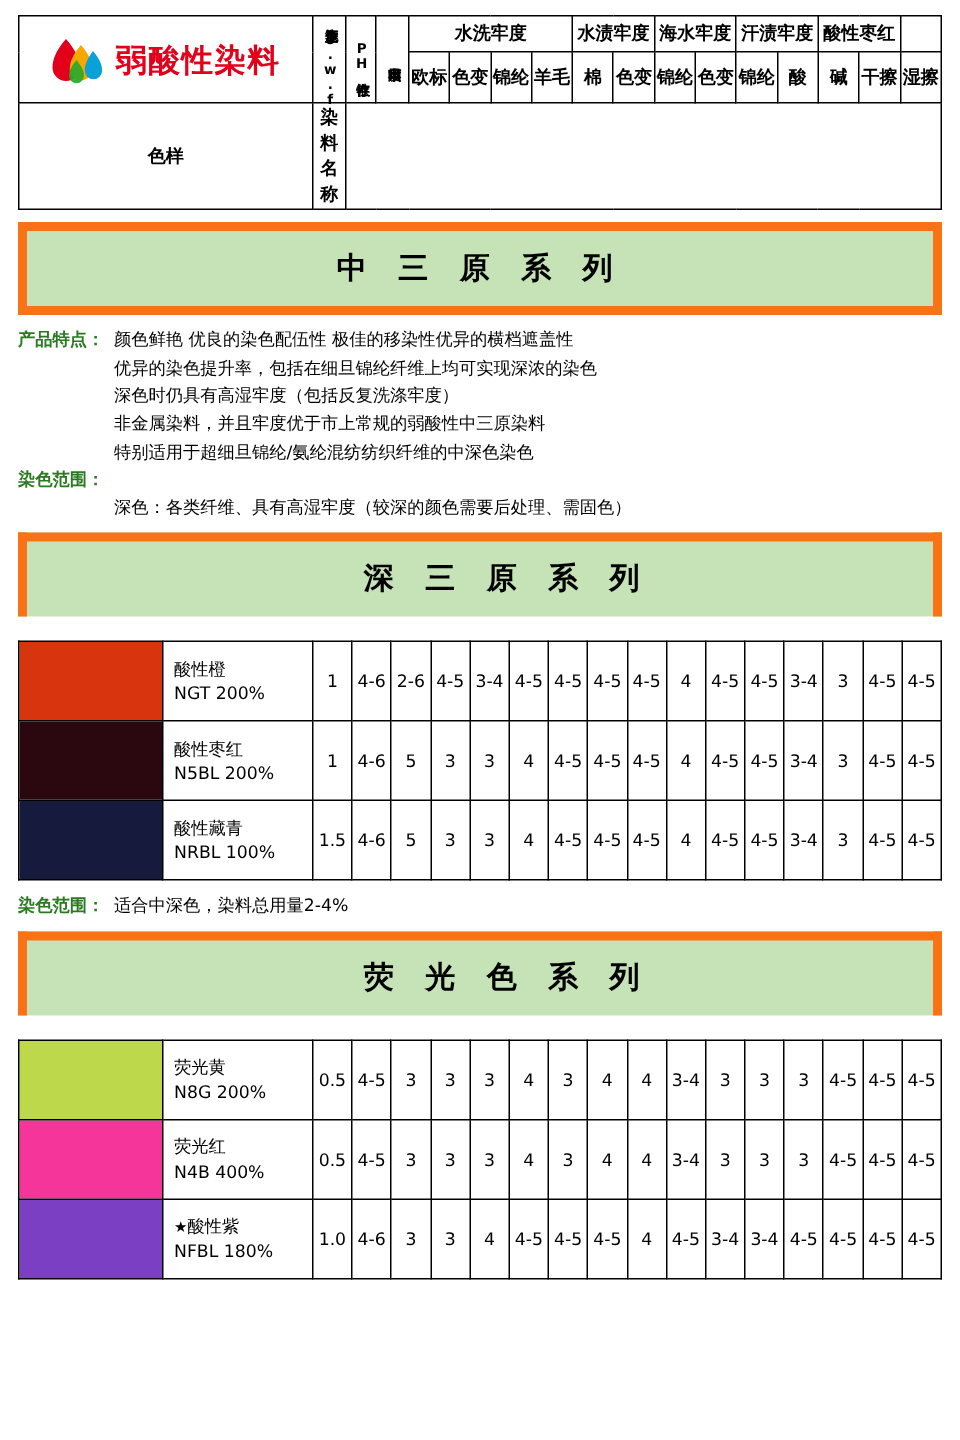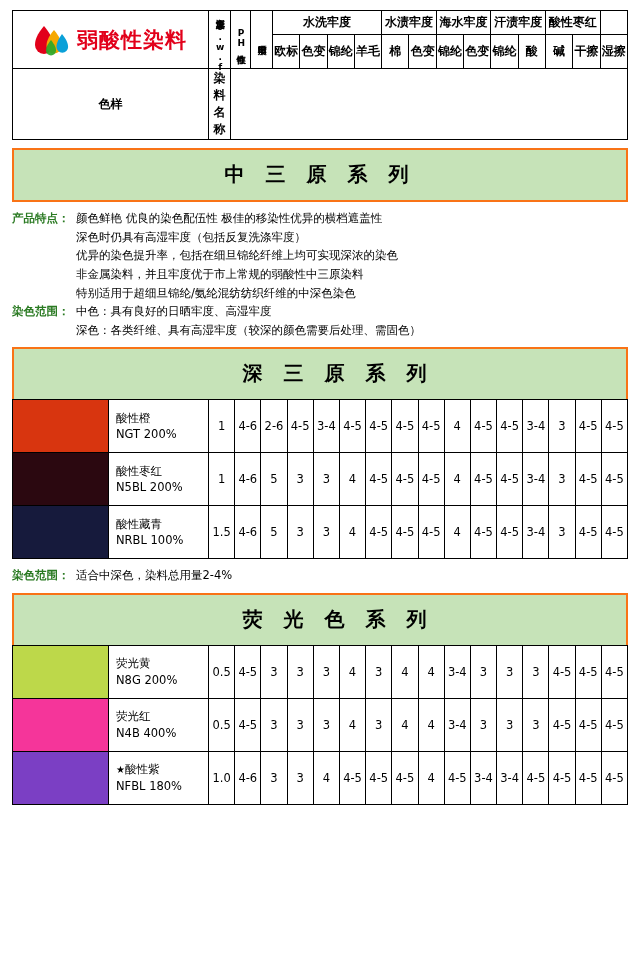--- a/index.html
+++ b/index.html
@@ -54,21 +54,21 @@
     white-space: nowrap;
   }
   .vert.small { font-size: 9px; }
   .hdr .grp { font-size: 12px; }
   .hdr .sub { height: 34px; font-size: 12px; }
 
   
   .banner {
     width: 616px;
     margin-top: 8px;
-    border: 2px solid #f97316;
+    border: 6px solid #f97316;
     background: #c6e3b8;
     text-align: center;
     font-size: 20px;
     font-weight: bold;
     letter-spacing: 7px;
     padding: 11px 0 12px;
     color: #000;
   }
 
   
@@ -96,21 +96,21 @@
   }
   .dt td.swatch { padding: 0; width: 96px; }
   .sw { width: 100%; height: 52px; display: block; }
   .dt td.name {
     width: 100px; text-align: left; padding-left: 7px;
     font-size: 11.5px; line-height: 1.45; margin-left: 24px;
   }
   .dt td.num { font-size: 11.5px; }
   .star { font-size: 10px; }
   .topjoin { border-top: 1px solid #000 !important; }
-  .bannerjoin { margin-bottom: 0; border-bottom: none; padding-left: 36px; }
+  .bannerjoin { margin-bottom: 16px; border-bottom: none; padding-left: 36px; }
 </style>
 </head>
 <body>
 
 <div id="page">
 
   <table class="hdr">
     <tbody>
         <tr>
       <td class="brandcell" rowspan="2">
@@ -163,34 +163,33 @@
     </table>
 
   <div class="banner">中 三 原 系 列</div>
 
   <div class="notes">
     <div class="note-row">
       <span class="note-key w">产品特点：</span>
       <span class="note-val">颜色鲜艳      优良的染色配伍性        极佳的移染性优异的横档遮盖性</span>
     </div>
     <div class="note-row indent">
+      <span class="note-val">优异的染色提升率，包括在细旦锦纶纤维上均可实现深浓的染色</span>
+    </div>
+    <div class="note-row indent">
       <span class="note-val">深色时仍具有高湿牢度（包括反复洗涤牢度）</span>
-    </div>
-    <div class="note-row indent">
-      <span class="note-val">优异的染色提升率，包括在细旦锦纶纤维上均可实现深浓的染色</span>
     </div>
     <div class="note-row indent">
       <span class="note-val">非金属染料，并且牢度优于市上常规的弱酸性中三原染料</span>
     </div>
     <div class="note-row indent">
       <span class="note-val">特别适用于超细旦锦纶/氨纶混纺纺织纤维的中深色染色</span>
     </div>
     <div class="note-row">
       <span class="note-key w">染色范围：</span>
-      <span class="note-val">中色：具有良好的日晒牢度、高湿牢度</span>
     </div>
     <div class="note-row indent">
       <span class="note-val">深色：各类纤维、具有高湿牢度（较深的颜色需要后处理、需固色）</span>
     </div>
   </div>
 
   <div class="banner bannerjoin">深 三 原 系 列</div>
   <table class="dt topjoin">
     <tbody>
         <tr>

